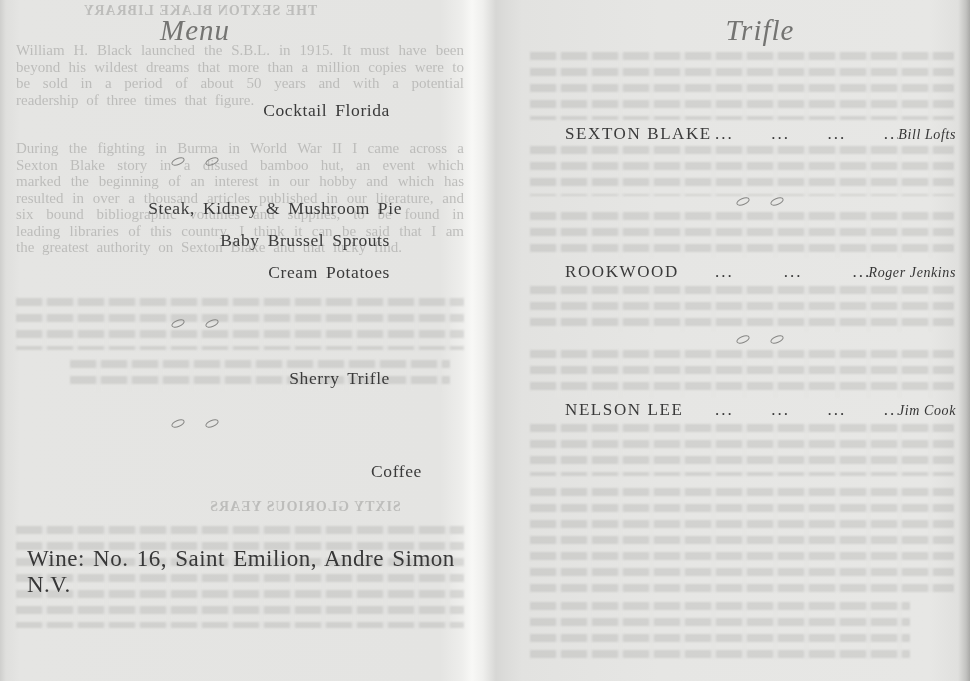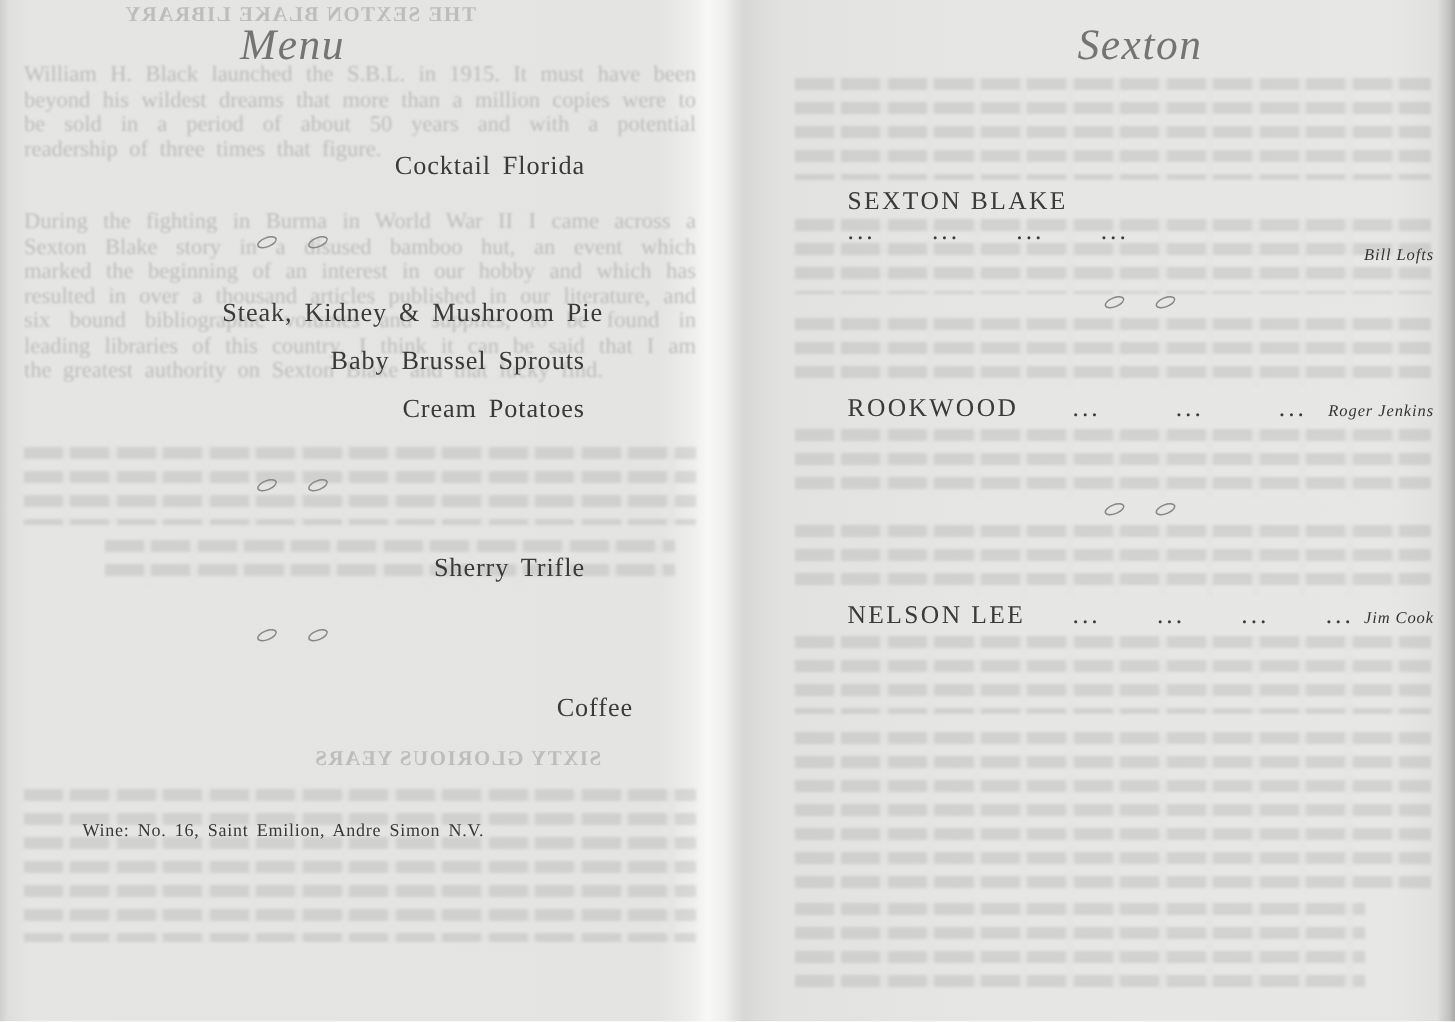--- a/index.html
+++ b/index.html
@@ -14,28 +14,28 @@
   .page.left{left:0;width:485px;}
   .page.right{left:505px;width:465px;}
 
   
   .ptitle{position:absolute;top:14px;left:0;width:390px;margin:0;
     font-size:29px;font-weight:normal;font-style:italic;color:#747472;
     text-align:center;letter-spacing:1px;}
   .right .ptitle{left:55px;width:400px;}
   .mi{position:absolute;left:0;width:390px;text-align:right;
     font-size:17.5px;color:#3a3a3a;letter-spacing:.6px;word-spacing:3px;}
-  .freeline{position:absolute;font-size:12px;color:#383838;
-    letter-spacing:.5px;word-spacing:2px;margin-left:28px;}
+  .freeline{position:absolute;font-size:23px;color:#383838;
+    letter-spacing:.5px;word-spacing:2px;}
 
   .toast-row{position:absolute;left:60px;right:14px;display:flex;
     align-items:baseline;font-size:17px;color:#3a3a3a;}
   .toast-row .tlabel{width:150px;letter-spacing:1.6px;white-space:nowrap;}
   .toast-row .tdots{flex:1;white-space:pre;letter-spacing:2px;overflow:hidden;}
-  .toast-row .tname{margin-left:auto;font-style:italic;font-size:11px;
+  .toast-row .tname{margin-left:auto;font-style:italic;font-size:14px;
     letter-spacing:.6px;color:#353535;white-space:nowrap;}
 
   
   .orn{position:absolute;display:flex;justify-content:center;gap:20px;}
   .orn.left-col{left:0;width:390px;}
   .orn.right-col{left:55px;width:400px;}
   .orn i{display:block;width:12px;height:5px;border:1.2px solid #878785;
     border-radius:50%;transform:rotate(-22deg);}
 
   
@@ -99,23 +99,23 @@
 
     <div class="glines" style="top:52px;left:25px;width:424px;height:68px;"></div>
     <div class="glines" style="top:146px;left:25px;width:424px;height:50px;"></div>
     <div class="glines" style="top:212px;left:25px;width:424px;height:46px;"></div>
     <div class="glines" style="top:286px;left:25px;width:424px;height:46px;"></div>
     <div class="glines" style="top:350px;left:25px;width:424px;height:48px;"></div>
     <div class="glines" style="top:424px;left:25px;width:424px;height:52px;"></div>
     <div class="glines" style="top:488px;left:25px;width:424px;height:104px;"></div>
     <div class="glines" style="top:602px;left:25px;width:380px;height:58px;"></div>
 
-    <h1 class="ptitle">Sexton</h1>
+    <h1 class="ptitle">Trifle</h1>
 
-    <div class="toast-row" style="top:124px;flex-direction:column;">
+    <div class="toast-row" style="top:124px;">
       <span class="tlabel">SEXTON BLAKE</span>
       <span class="tdots">...      ...      ...      ...</span>
       <span class="tname">Bill Lofts</span>
     </div>
 
     <span class="orn right-col" style="top:198px;">
         <i></i>
         <i></i>
       </span>
 

